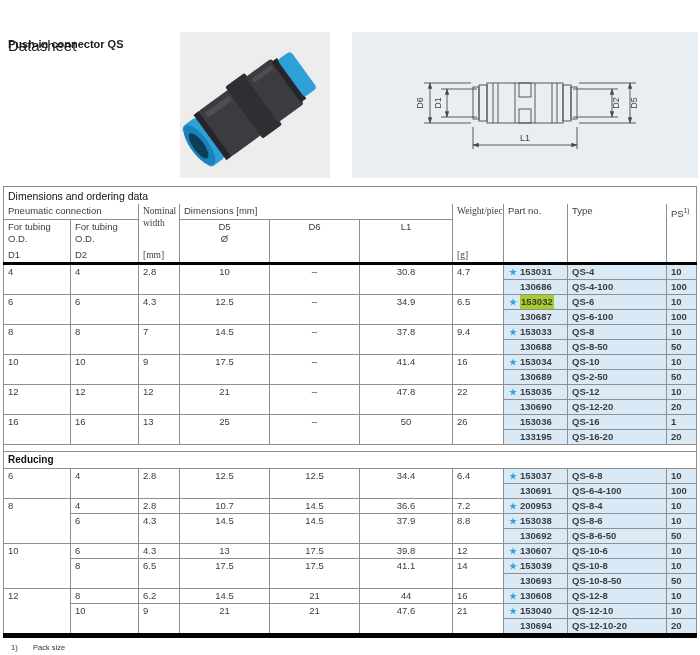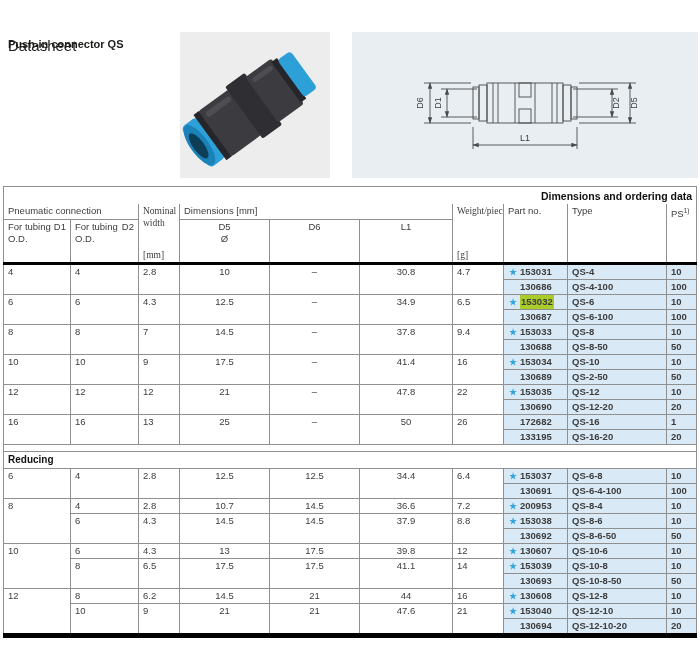--- a/index.html
+++ b/index.html
@@ -13,25 +13,25 @@
   .photo-box { position:absolute; left:180px; top:32px; width:150px; height:146px; background:#ededed; }
   .drawing-box { position:absolute; left:352px; top:32px; width:346px; height:146px; background:#e9eef2; }
 
   .table-wrap { position:absolute; left:3px; top:186px; width:694px; }
   table.data {
     border-collapse:collapse; table-layout:fixed; width:694px;
     font-size:9.5px; color:#3c3c3c;
   }
   table.data { border:1px solid #8f8f8f; border-bottom:5px solid #000; }
   td { border-left:1px solid #8f8f8f; border-top:1px solid #8f8f8f; padding:1px 4px; vertical-align:top; line-height:12px; overflow:hidden; }
-  tr.table-title-row td { border-top:none; font-weight:bold; font-size:10.5px; color:#111; padding:3px 4px 2px 4px;text-align:right; }
+  tr.table-title-row td { border-top:none; font-weight:normal; font-size:10.5px; color:#111; padding:3px 4px 2px 4px; }
   tr.hA td { border-top:none;margin-left:23px; }
   tr.hA, tr.hB { color:#3c3c3c; }
   tr.hB td { height:44px; }
-  .vstack { display:flex; justify-content:space-between; height:100%; min-height:40px; }
+  .vstack { display:flex; flex-direction:column; justify-content:space-between; height:100%; min-height:40px; }
   .vstack2 { display:flex; flex-direction:column; justify-content:space-between; height:56px;font-family:Liberation Serif, serif; }
   tr.first-body td { border-top:3px solid #000; }
   tr.body-row { height:15px; }
   tr.body-row td { color:#3c3c3c; }
   .t-center { text-align:center; }
   .blue { background:#d9e9f6; color:#000; font-weight:bold; }
   .part-cell { padding-left:2px; white-space:nowrap; }
   .star { color:#31a5dc; font-size:8.5px; display:inline-block; width:14px; text-align:center; vertical-align:top; }
   .star.invis { visibility:hidden; }
   .hl { background:#a9cc29; padding:16px 1px; }
@@ -264,21 +264,21 @@
           <td class="blue">20</td>
         </tr>
         <tr class="body-row">
           <td rowspan="2">16</td>
           <td rowspan="2">16</td>
           <td rowspan="2">13</td>
           <td class="t-center" rowspan="2">25</td>
           <td class="t-center" rowspan="2">–</td>
           <td class="t-center" rowspan="2">50</td>
           <td rowspan="2">26</td>
-          <td class="blue part-cell"><span class="star invis">★</span><span>172682</span></td>
+          <td class="blue part-cell"><span class="star invis">★</span><span>153036</span></td>
           <td class="blue">QS-16</td>
           <td class="blue">1</td>
         </tr>
         <tr class="body-row">
           <td class="blue part-cell"><span class="star invis">★</span><span>133195</span></td>
           <td class="blue">QS-16-20</td>
           <td class="blue">20</td>
         </tr>
         <tr>
           <td colspan="10" class="gap"></td>
@@ -382,13 +382,16 @@
           <td class="blue">QS-12-10</td>
           <td class="blue">10</td>
         </tr>
         <tr class="body-row">
           <td class="blue part-cell"><span class="star invis">★</span><span>130694</span></td>
           <td class="blue">QS-12-10-20</td>
           <td class="blue">20</td>
         </tr>
       </tbody>
   </table>
+  <div class="footnote">
+    <span class="marker">1)</span><span>Pack size</span>
+  </div>
 </div>
 
 </body></html>

